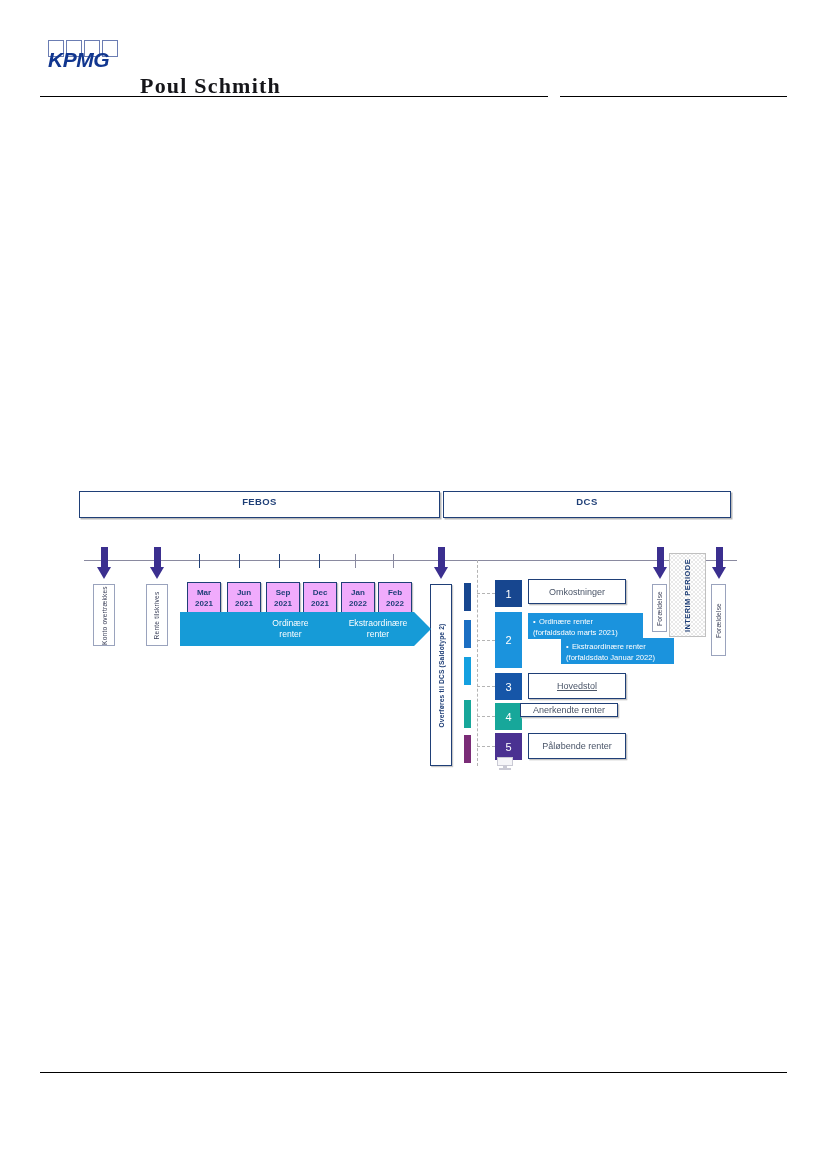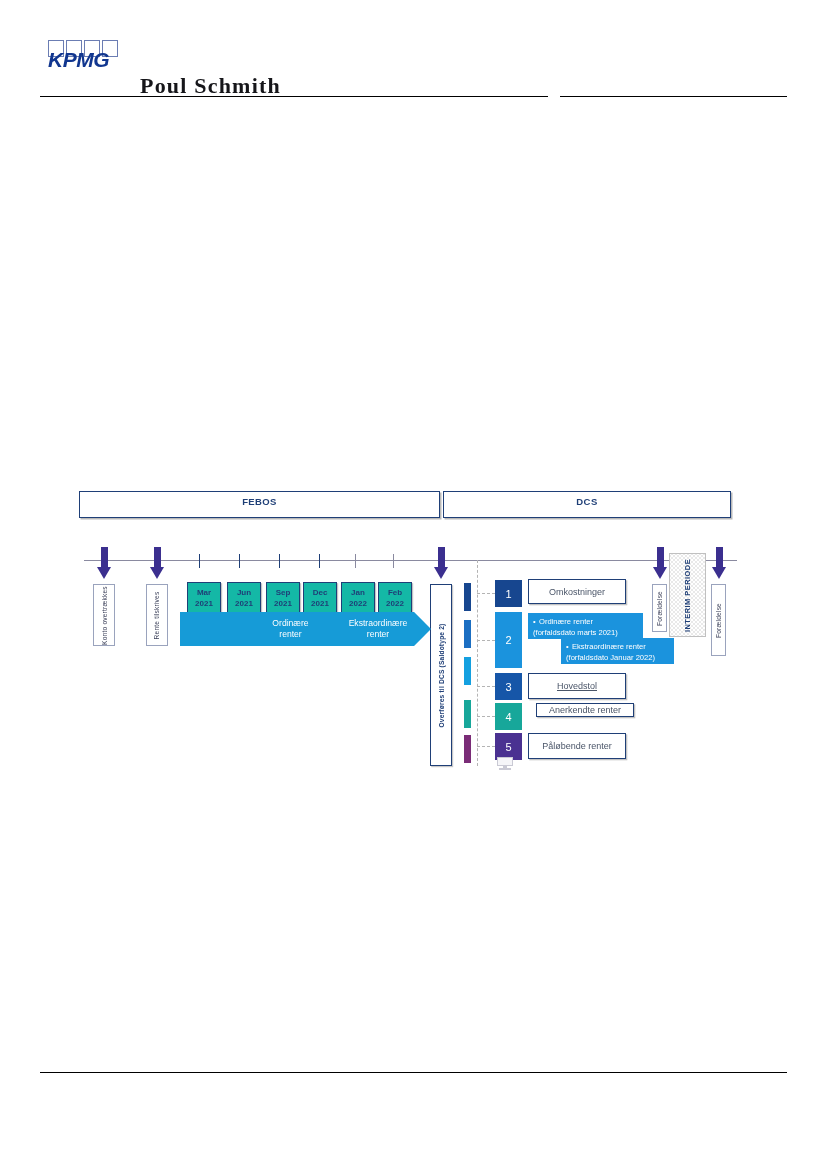--- a/index.html
+++ b/index.html
@@ -97,21 +97,21 @@
     display:flex;align-items:center;justify-content:center;overflow:hidden;
   }
   #interim span{
     transform:rotate(-90deg);white-space:nowrap;
     font-size:7.4px;font-weight:bold;color:#1f3f77;letter-spacing:.5px;
   }
 
   
   .datebox{
     position:absolute;box-sizing:border-box;width:34px;height:32px;top:582px;
-    border:1px solid #1f3f77;background:#14b8a6;
+    border:1px solid #1f3f77;background:#f0abfc;
     box-shadow:1.2px 1.2px 0 0 #c3c3c3;
     display:flex;flex-direction:column;align-items:center;justify-content:center;
     font-size:8px;font-weight:bold;color:#1f3f77;line-height:11px;
   }
 
   
   .chev{
     position:absolute;height:34px;top:612px;background:#169bd7;
     display:flex;align-items:center;justify-content:center;
     color:#ffffff;font-size:8.6px;line-height:11px;text-align:center;
@@ -147,21 +147,21 @@
   
   .wbox{
     position:absolute;box-sizing:border-box;
     border:1px solid #1f3f77;background:#ffffff;
     box-shadow:1.3px 1.3px 0 0 #c3c3c3;
     display:flex;align-items:center;justify-content:center;
     font-size:9px;color:#4a5568;
   }
   #box-omk{left:528px;top:579px;width:98px;height:25px;}
   #box-hovedstol{left:528px;top:673px;width:98px;height:26px;text-decoration:underline;}
-  #box-anerkendte{left:536px;top:703px;width:98px;height:14px;}
+  #box-anerkendte{left:520px;top:703px;width:98px;height:14px;}
   #box-paalobende{left:528px;top:733px;width:98px;height:26px;}
 
   
   .bbox{
     position:absolute;box-sizing:border-box;
     background:#1b93dd;color:#ffffff;
     font-size:7.6px;line-height:11px;
     padding:3px 4px 3px 5px;
   }
   #box-ord{left:528px;top:613px;width:115px;height:26px;}

